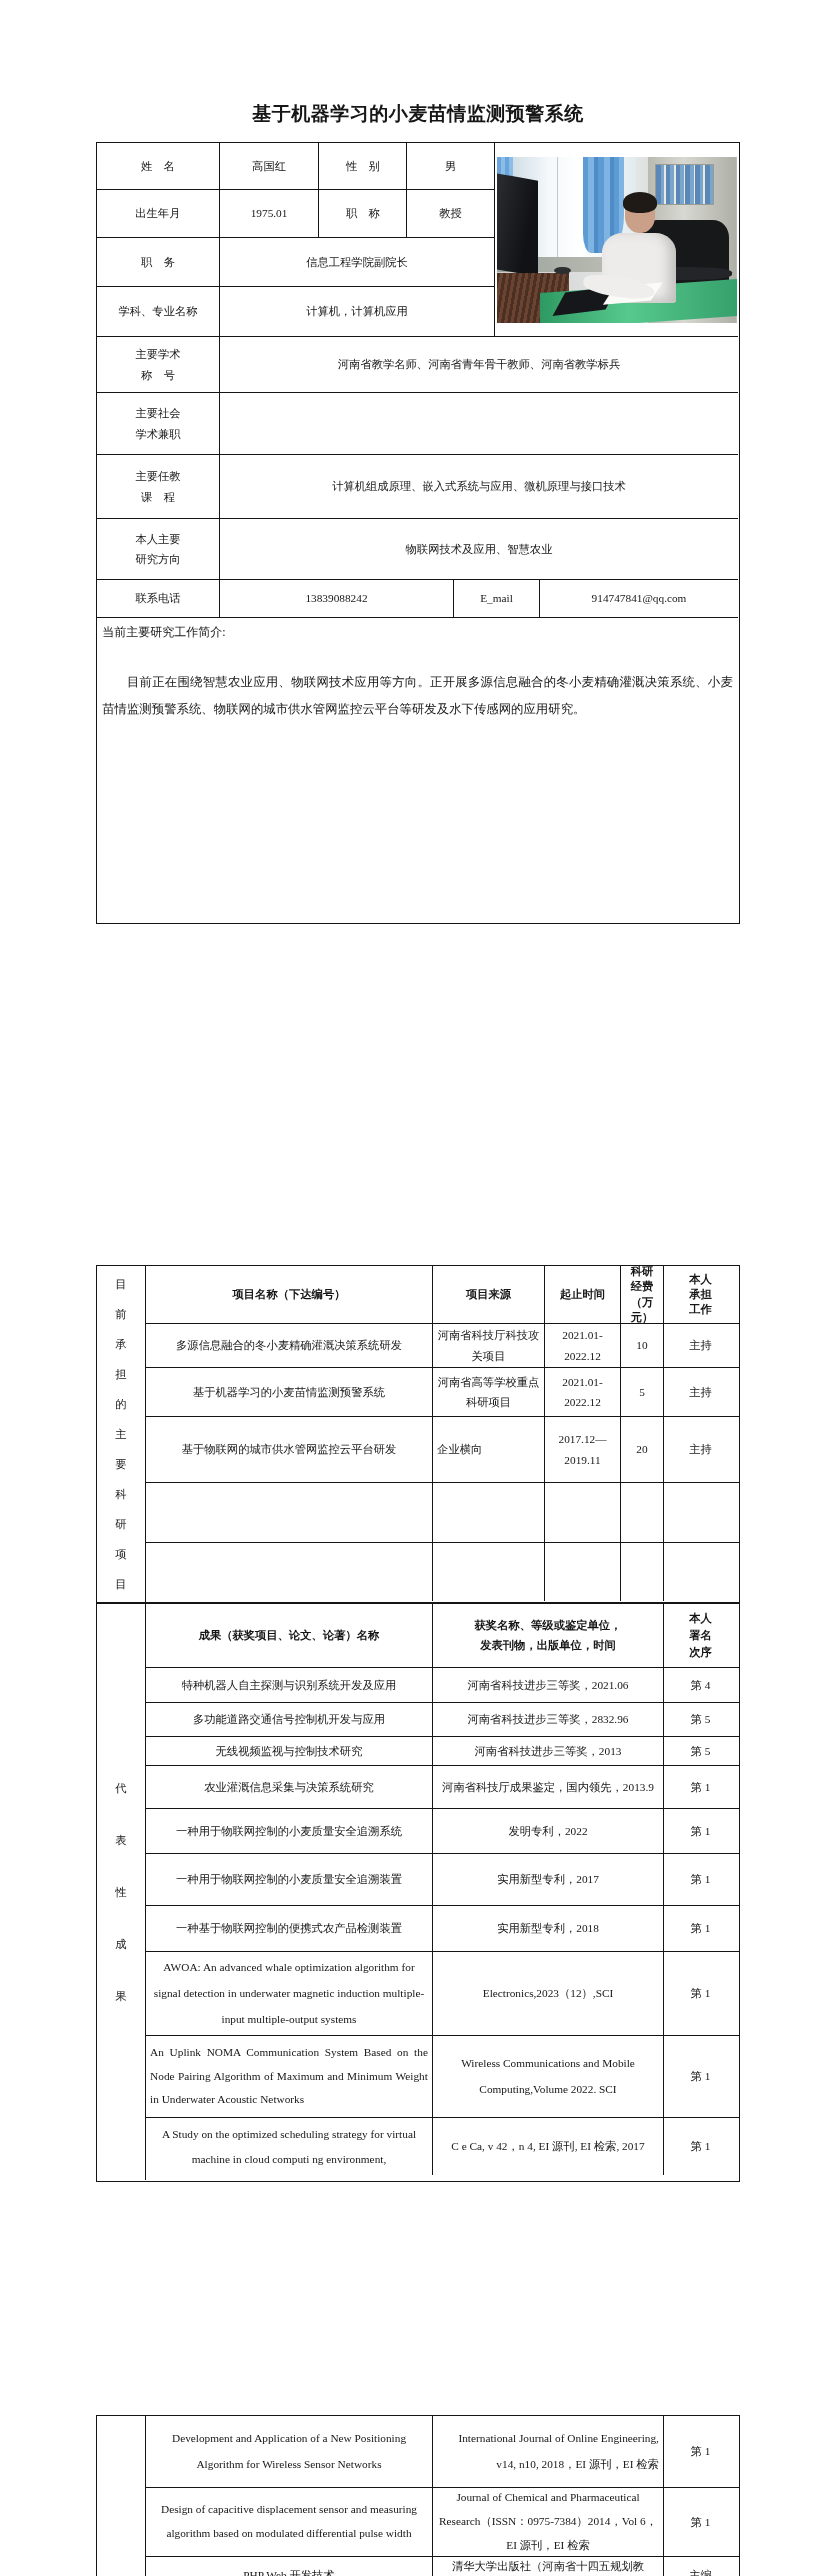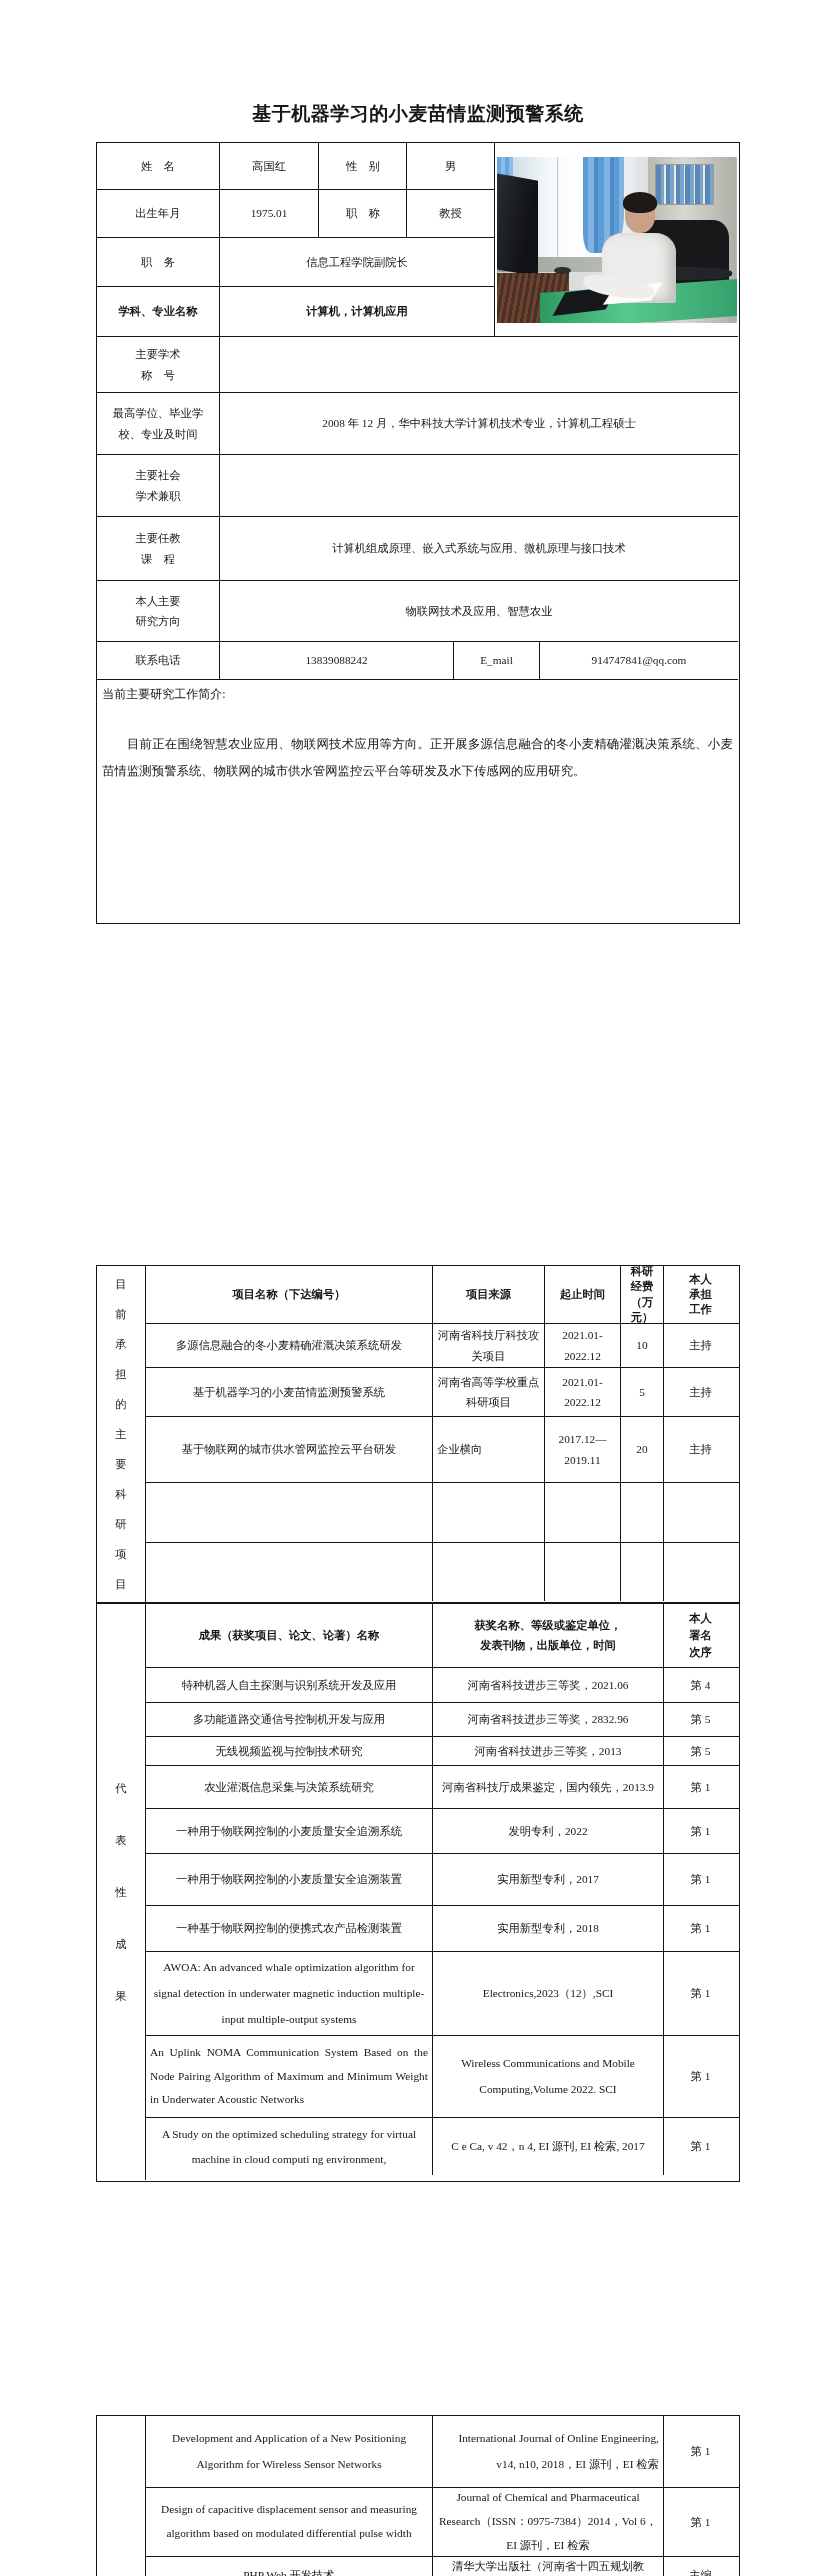--- a/index.html
+++ b/index.html
@@ -112,35 +112,31 @@
       <div class="c" style="width:100px;">1975.01</div>
       <div class="c" style="width:88px;">职　称</div>
       <div class="c last" style="width:87px;">教授</div>
     </div>
 
     <div class="row" style="width:397px;height:49px;">
       <div class="c" style="width:123px;">职　务</div>
       <div class="c last" style="width:274px;">信息工程学院副院长</div>
     </div>
 
-    <div class="row" style="width:397px;height:50px;font-weight:bold;">
+    <div class="row" style="width:397px;height:50px;">
       <div class="c" style="width:123px;">学科、专业名称</div>
       <div class="c last" style="width:274px;">计算机，计算机应用</div>
     </div>
 
     <div class="row" style="width:641px;height:56px;">
       <div class="c" style="width:123px;">主要学术
 称　号</div>
-    </div>
-
-    <div class="row" style="width:641px;height:62px;">
-      <div class="c" style="width:123px;">最高学位、毕业学
-校、专业及时间</div>
-      <div class="c last" style="width:518px;">2008 年 12 月，华中科技大学计算机技术专业，计算机工程硕士</div>
-    </div>
+      <div class="c last" style="width:518px;">河南省教学名师、河南省青年骨干教师、河南省教学标兵</div>
+    </div>
+
 
     <div class="row" style="width:641px;height:62px;">
       <div class="c" style="width:123px;">主要社会
 学术兼职</div>
       <div class="c last" style="width:518px;"></div>
     </div>
 
     <div class="row" style="width:641px;height:64px;">
       <div class="c" style="width:123px;">主要任教
 课　程</div>

